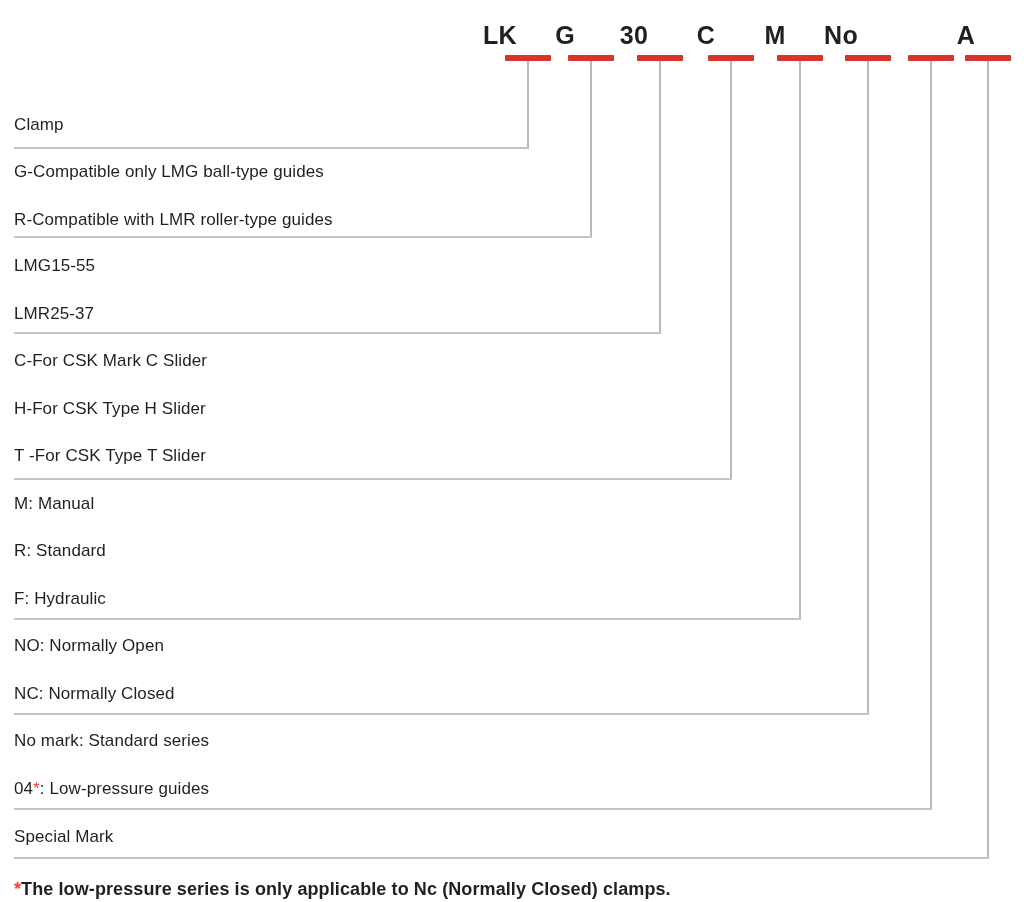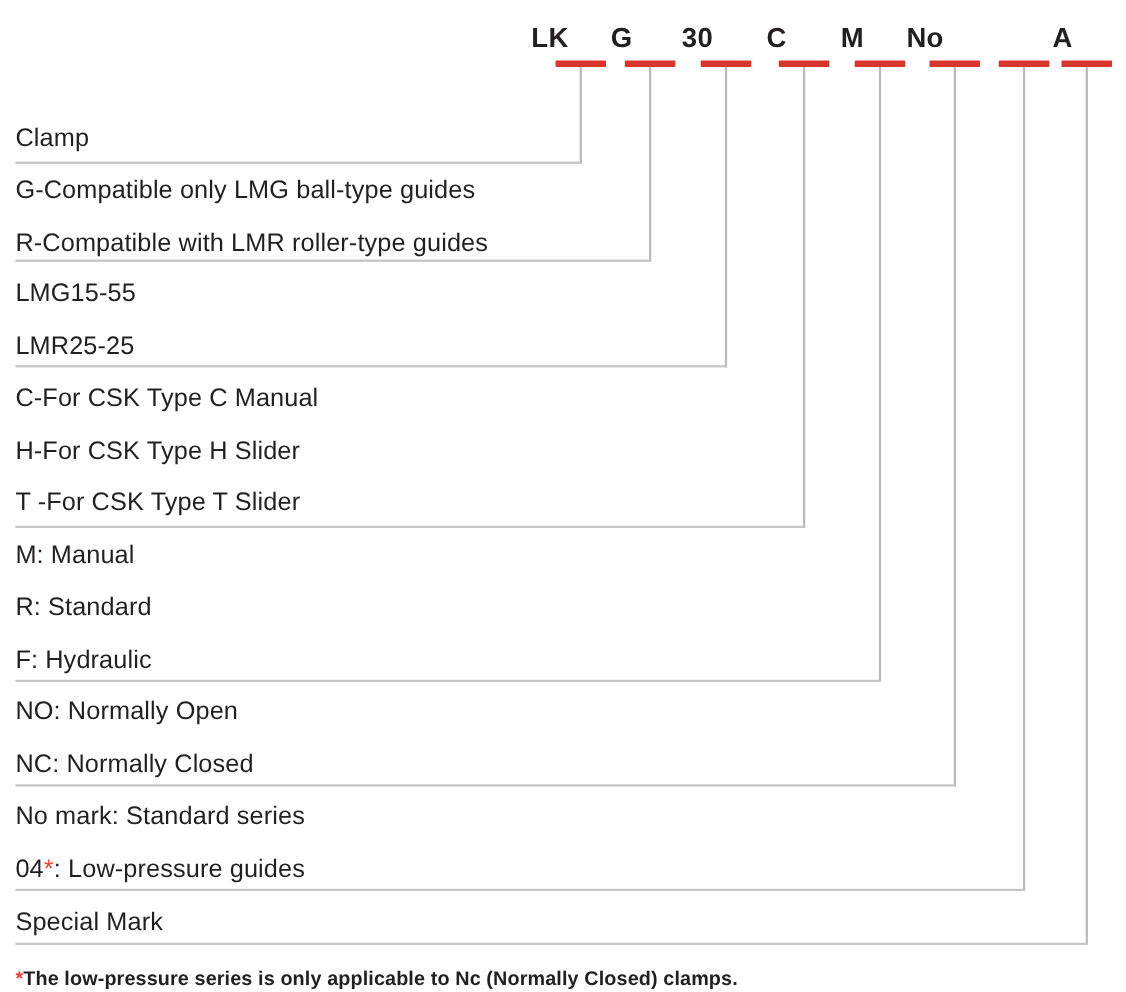--- a/index.html
+++ b/index.html
@@ -39,21 +39,21 @@
   }
   .hline{
     position:absolute;
     height:2px;
     background:#c4c4c4;
   }
 
   
   .row-label{
     position:absolute;
-    font-size:23px;
+    font-size:17px;
     line-height:30px;
     color:#231f20;
     white-space:nowrap;
     letter-spacing:.1px;
   }
   .star{color:#e8453c;}
 
   
   .footnote{
     position:absolute;
@@ -110,22 +110,22 @@
       <div class="hline" style="left: 14px; top: 606px; width: 787px;"></div>
       <div class="hline" style="left: 14px; top: 701px; width: 855px;"></div>
       <div class="hline" style="left: 14px; top: 796px; width: 918px;"></div>
       <div class="hline" style="left: 14px; top: 845px; width: 975px;"></div>
     </div>
   <div id="labels">
       <div class="row-label" style="left: 14px; top: 98px;">Clamp</div>
       <div class="row-label" style="left: 14px; top: 145px;">G-Compatible only LMG ball-type guides</div>
       <div class="row-label" style="left: 14px; top: 193px;">R-Compatible with LMR roller-type guides</div>
       <div class="row-label" style="left: 14px; top: 239px;">LMG15-55</div>
-      <div class="row-label" style="left: 14px; top: 287px;">LMR25-25</div>
-      <div class="row-label" style="left: 14px; top: 334px;">C-For CSK Type C Manual</div>
+      <div class="row-label" style="left: 14px; top: 287px;">LMR25-37</div>
+      <div class="row-label" style="left: 14px; top: 334px;">C-For CSK Mark C Slider</div>
       <div class="row-label" style="left: 14px; top: 382px;">H-For CSK Type H Slider</div>
       <div class="row-label" style="left: 14px; top: 429px;">T -For CSK Type T Slider</div>
       <div class="row-label" style="left: 14px; top: 477px;">M: Manual</div>
       <div class="row-label" style="left: 14px; top: 524px;">R: Standard</div>
       <div class="row-label" style="left: 14px; top: 572px;">F: Hydraulic</div>
       <div class="row-label" style="left: 14px; top: 619px;">NO: Normally Open</div>
       <div class="row-label" style="left: 14px; top: 667px;">NC: Normally Closed</div>
       <div class="row-label" style="left: 14px; top: 714px; text-align: right;">No mark: Standard series</div>
       <div class="row-label" style="left: 14px; top: 762px;"><span>04</span><span class="star">*</span><span>:  Low-pressure guides</span></div>
       <div class="row-label" style="left: 14px; top: 810px;">Special Mark</div>

